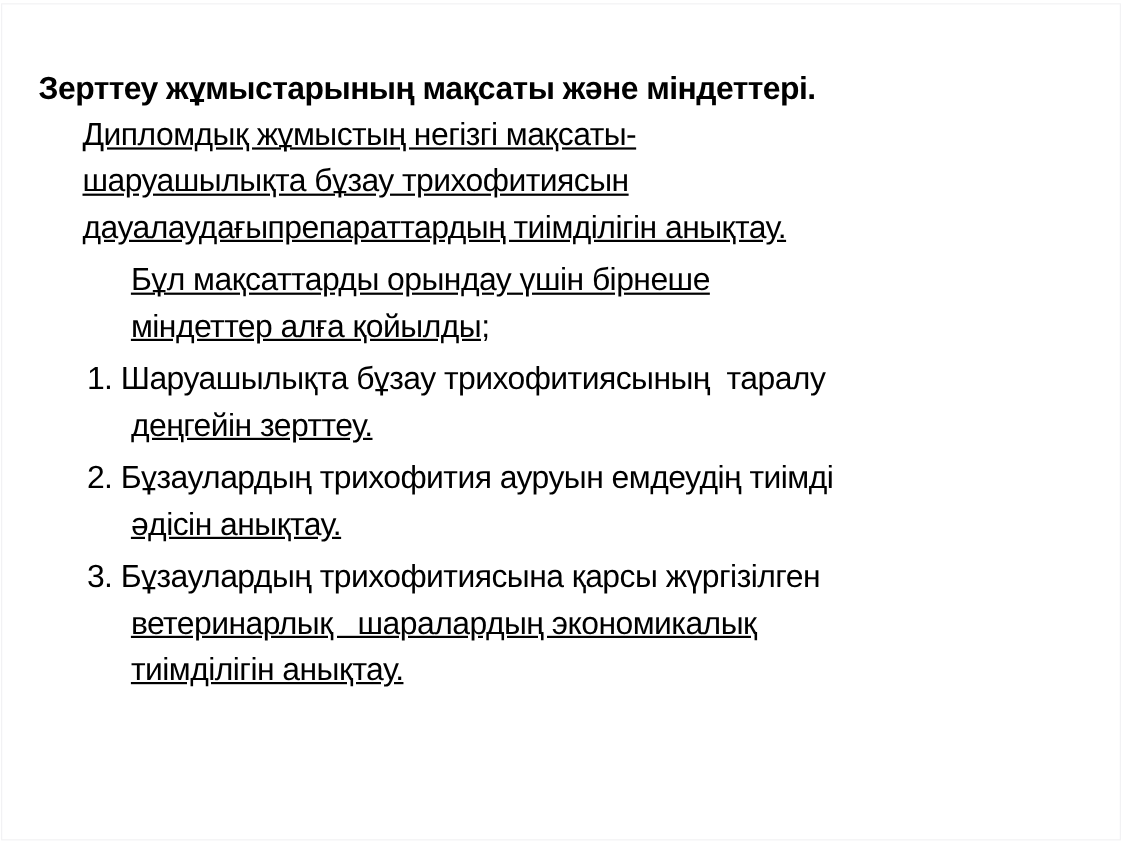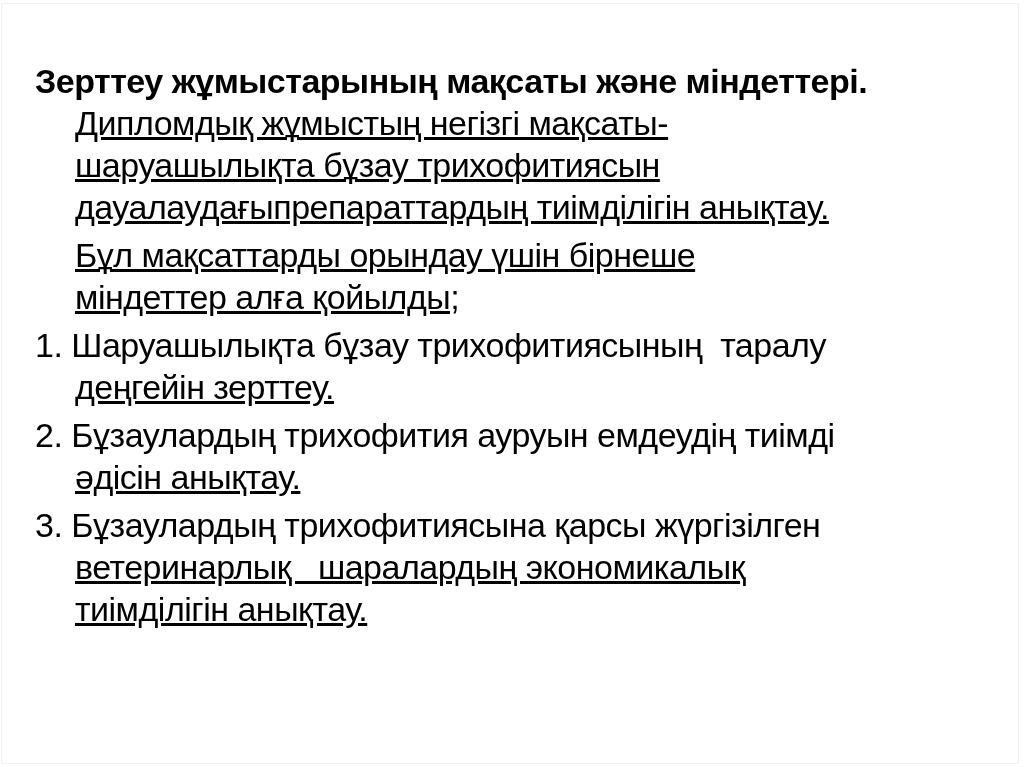--- a/index.html
+++ b/index.html
@@ -22,26 +22,27 @@
     height: 759px;
     border: 1px solid #f1f1f3;
     pointer-events: none;
   }
   .text-block {
     position: absolute;
     left: 35px;
     top: 60px;
     width: 980px;
     color: #000000;
-    font-size: 34px;
+    font-size: 29px;
     line-height: 42px;
     white-space: pre;
   }
   .paragraph + .paragraph {
     margin-top: 6px;
+    margin-left: 44px;
   }
   .line {
     letter-spacing: -0.5px;
   }
   .line.hang {
     padding-left: 40px;
     text-decoration: underline;
   }
   .line.bold {
     font-weight: bold;

